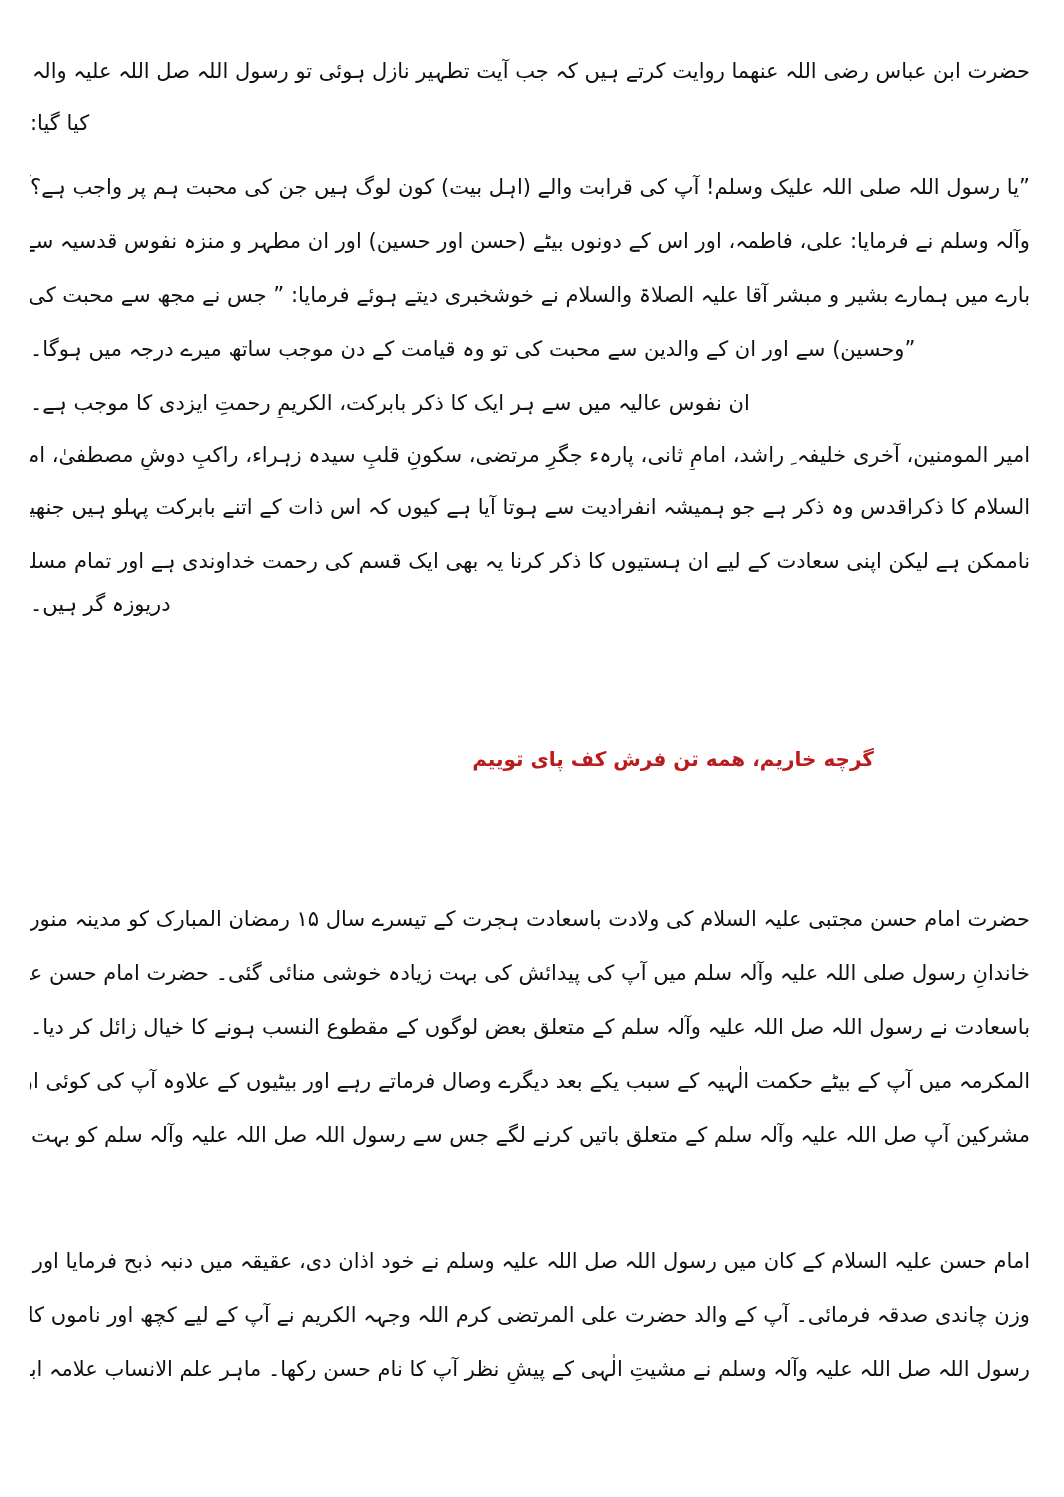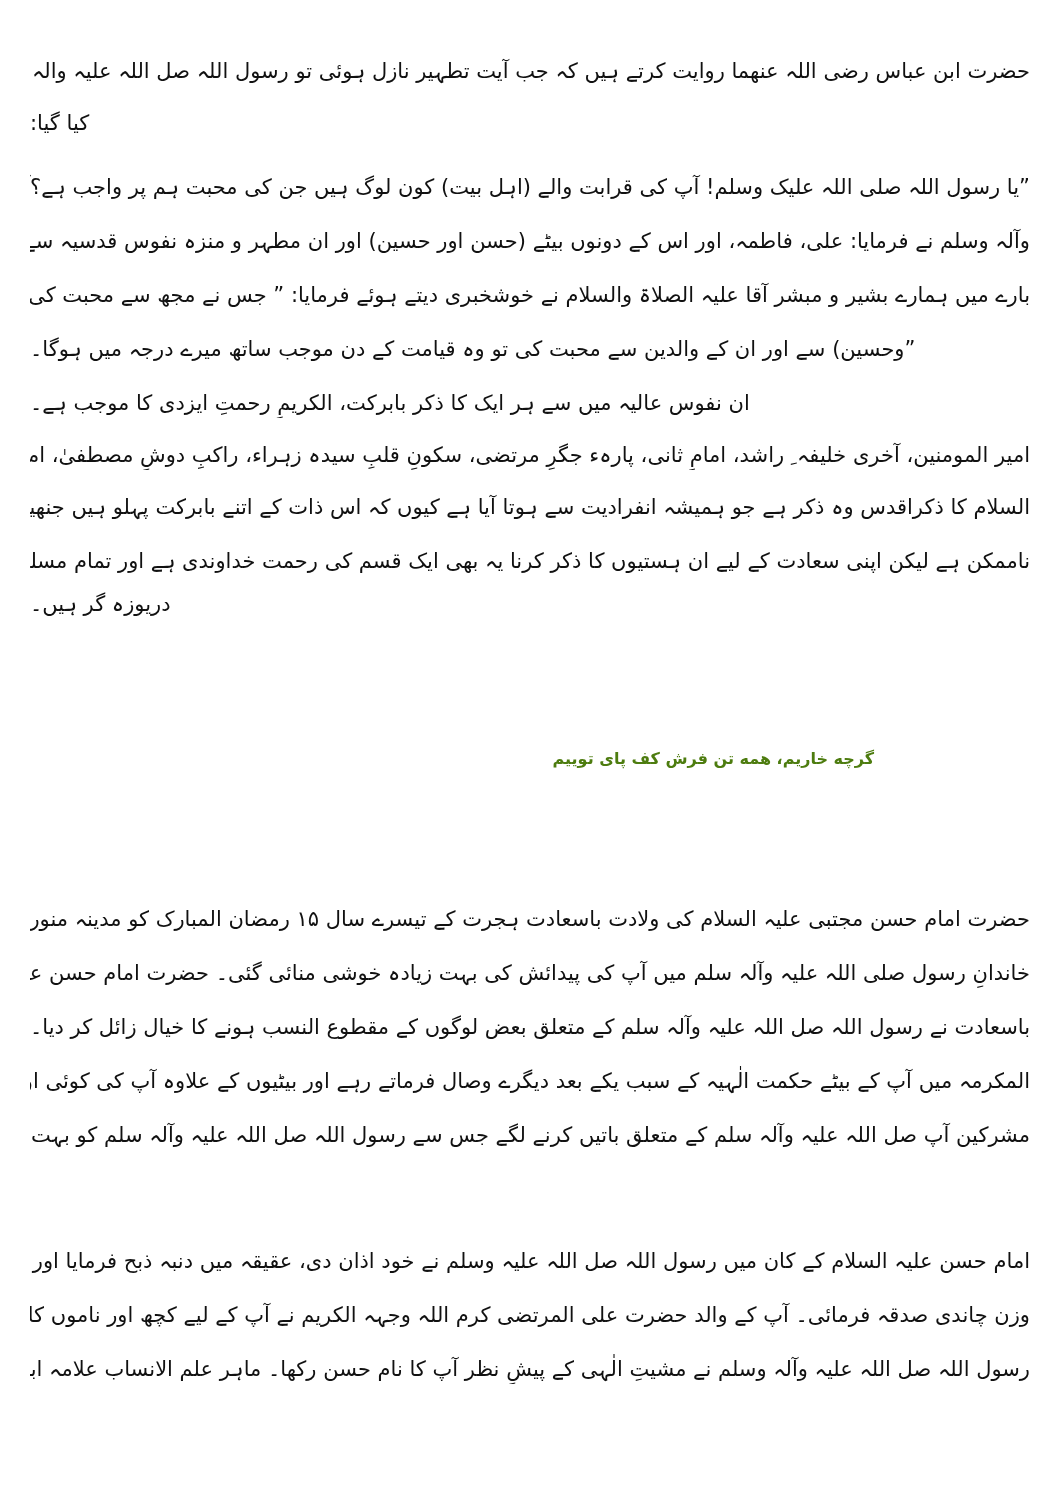--- a/index.html
+++ b/index.html
@@ -36,27 +36,27 @@
       font-family: "DejaVu Sans", sans-serif;
       color: #111111;
     }
     .line.justify {
       text-align: justify;
       text-align-last: justify;
     }
     .heading {
       position: absolute;
       right: 190px;
-      font-size: 16px;
+      font-size: 20px;
       font-weight: bold;
       line-height: 30px;
       white-space: nowrap;
       direction: rtl;
       font-family: "DejaVu Sans", sans-serif;
-      color: #4d7c0f;
+      color: #b91c1c;
     }
   </style>
 </head>
 <body>
 
 <div class="page">
 
   <div class="line justify" style="top:56px;">حضرت ابن عباس رضی اللہ عنھما روایت کرتے ہیں کہ جب آیت تطہیر نازل ہوئی تو رسول اللہ صل اللہ علیہ والہ وسلم سے دریافت</div>
   <div class="line" style="top:108px;">کیا گیا:</div>
 

